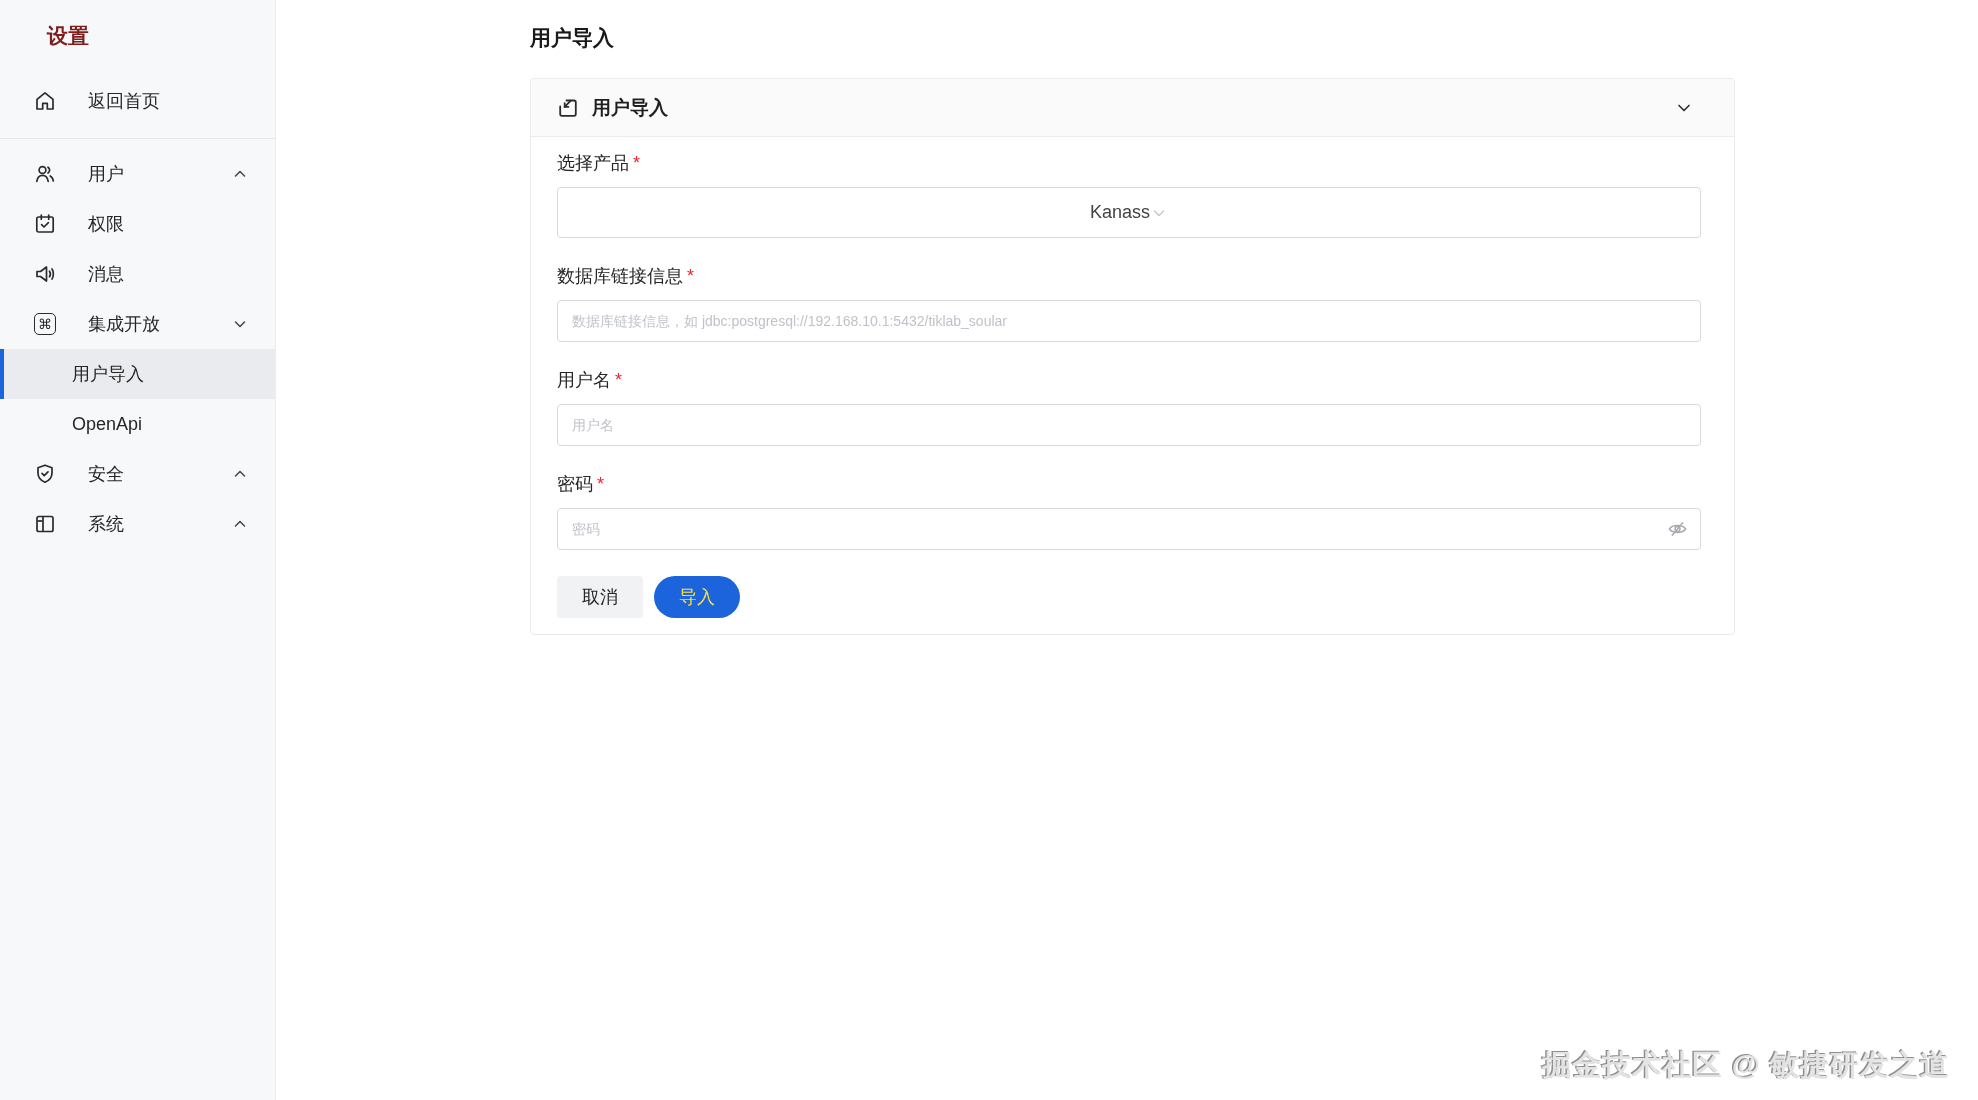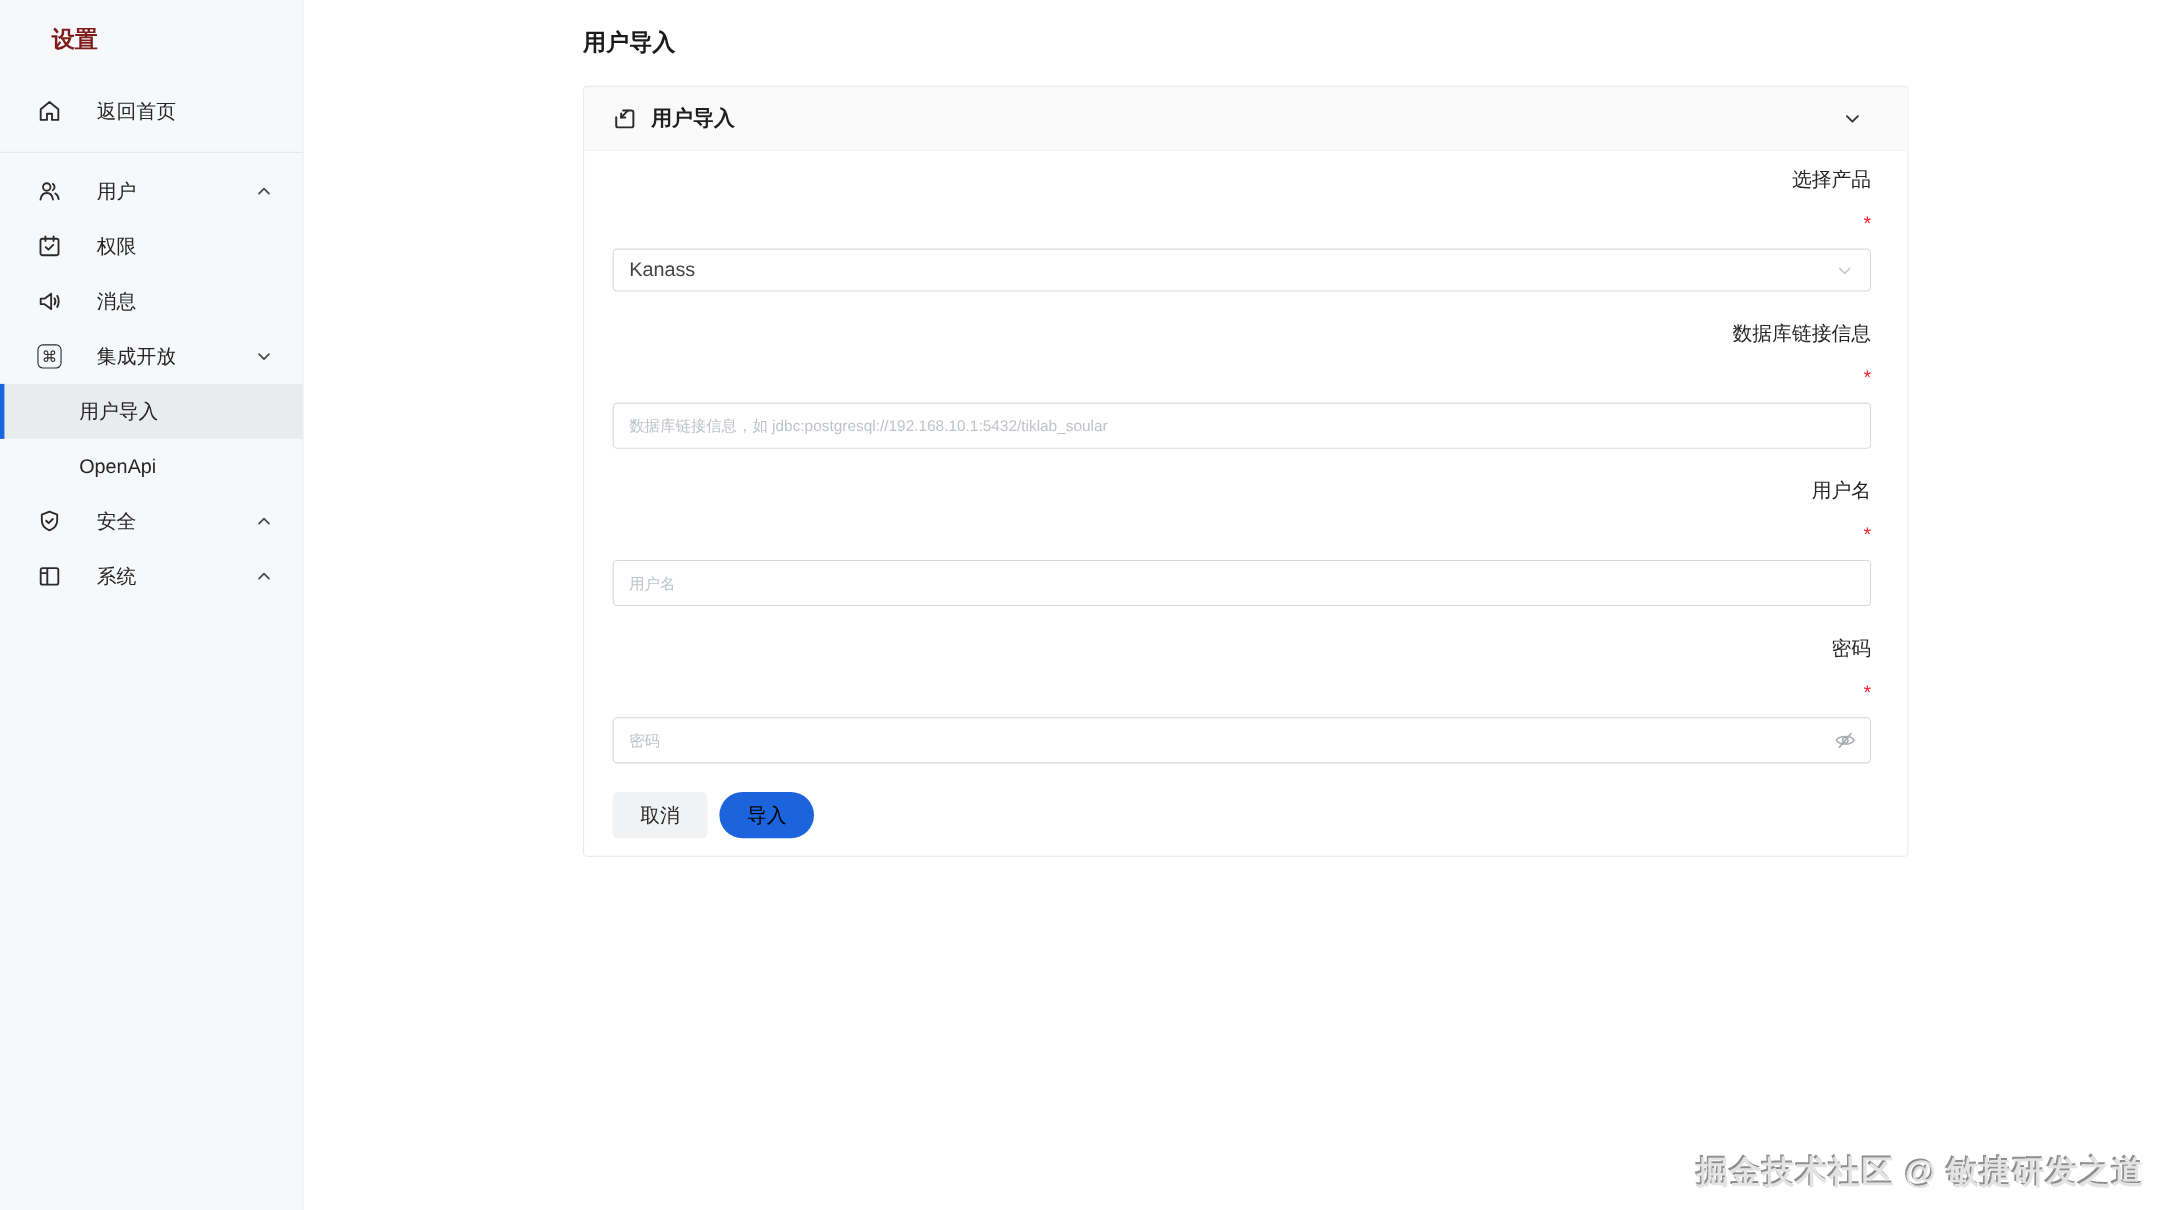--- a/index.html
+++ b/index.html
@@ -55,27 +55,27 @@
     border-bottom:1px solid #ebebeb; border-radius:4px 4px 0 0;
     display:flex; align-items:center; padding:0 40px 0 26px;
   }
   .card-header .hicon { display:flex; color:#2b2b2b; }
   .card-title { font-size:19px; font-weight:bold; color:#1f1f1f; margin-left:13px; }
   .collapse-btn { margin-left:auto; color:#333; cursor:pointer; display:flex; }
 
   .card-body { padding:14px 33px 16px 26px; }
   .field { margin-bottom:26px; }
   .field-label {
-    display:flex; align-items:flex-end; gap:18px;
-    font-size:18px; color:#262626; margin:0 0 12px 0; font-weight:500;flex-direction:column;
+    display:flex; align-items:center; gap:4px;
+    font-size:18px; color:#262626; margin:0 0 12px 0; font-weight:500;
   }
   .req { color:#f5222d; font-size:18px; }
   .select-box {
-    height:39px; border:1px solid #d9d9d9; border-radius:4px;
-    display:flex; align-items:center; justify-content:space-between;
+    height:51px; border:1px solid #d9d9d9; border-radius:4px;
+    display:flex; align-items:center; justify-content:center;
     padding:0 14px; font-size:18px; color:#434343; cursor:pointer; background:#fff;
   }
   .select-box .sel-chev { color:#c6cad1; display:flex; }
   .text-input {
     width:100%; height:42px; border:1px solid #d9d9d9; border-radius:4px;
     padding:0 14px; font-size:14px; color:#333; outline:none;
     font-family:"Liberation Sans", sans-serif; background:#fff;
   }
   .text-input::placeholder { color:#bfc3c9; }
   .pwd-wrap { position:relative; }
@@ -84,21 +84,21 @@
     position:absolute; right:13px; top:50%; transform:translateY(-50%);
     color:#a8abb2; cursor:pointer; display:flex;
   }
 
   .actions { display:flex; gap:11px; margin-top:20px; }
   .btn {
     height:42px; padding:0 25px; border:none; border-radius:4px;
     font-size:18px; cursor:pointer; font-family:"Liberation Sans", sans-serif;
   }
   .btn-cancel { background:#f1f2f4; color:#262626; }
-  .btn-primary { background:#1b64dc; color:#000000;border-radius:21px; }
+  .btn-primary { background:#1b64dc; color:#fde047;border-radius:21px; }
 
   
   .watermark {
     position:absolute; right:28px; bottom:14px;
     font-size:29px; font-weight:bold; letter-spacing:1px;
     color:#e3e3e3;
     text-shadow:-1.5px -1.5px 0 #8f8f8f, 1.5px 1.5px 0 #ffffff;
     user-select:none;
   }
   svg { display:block; }

